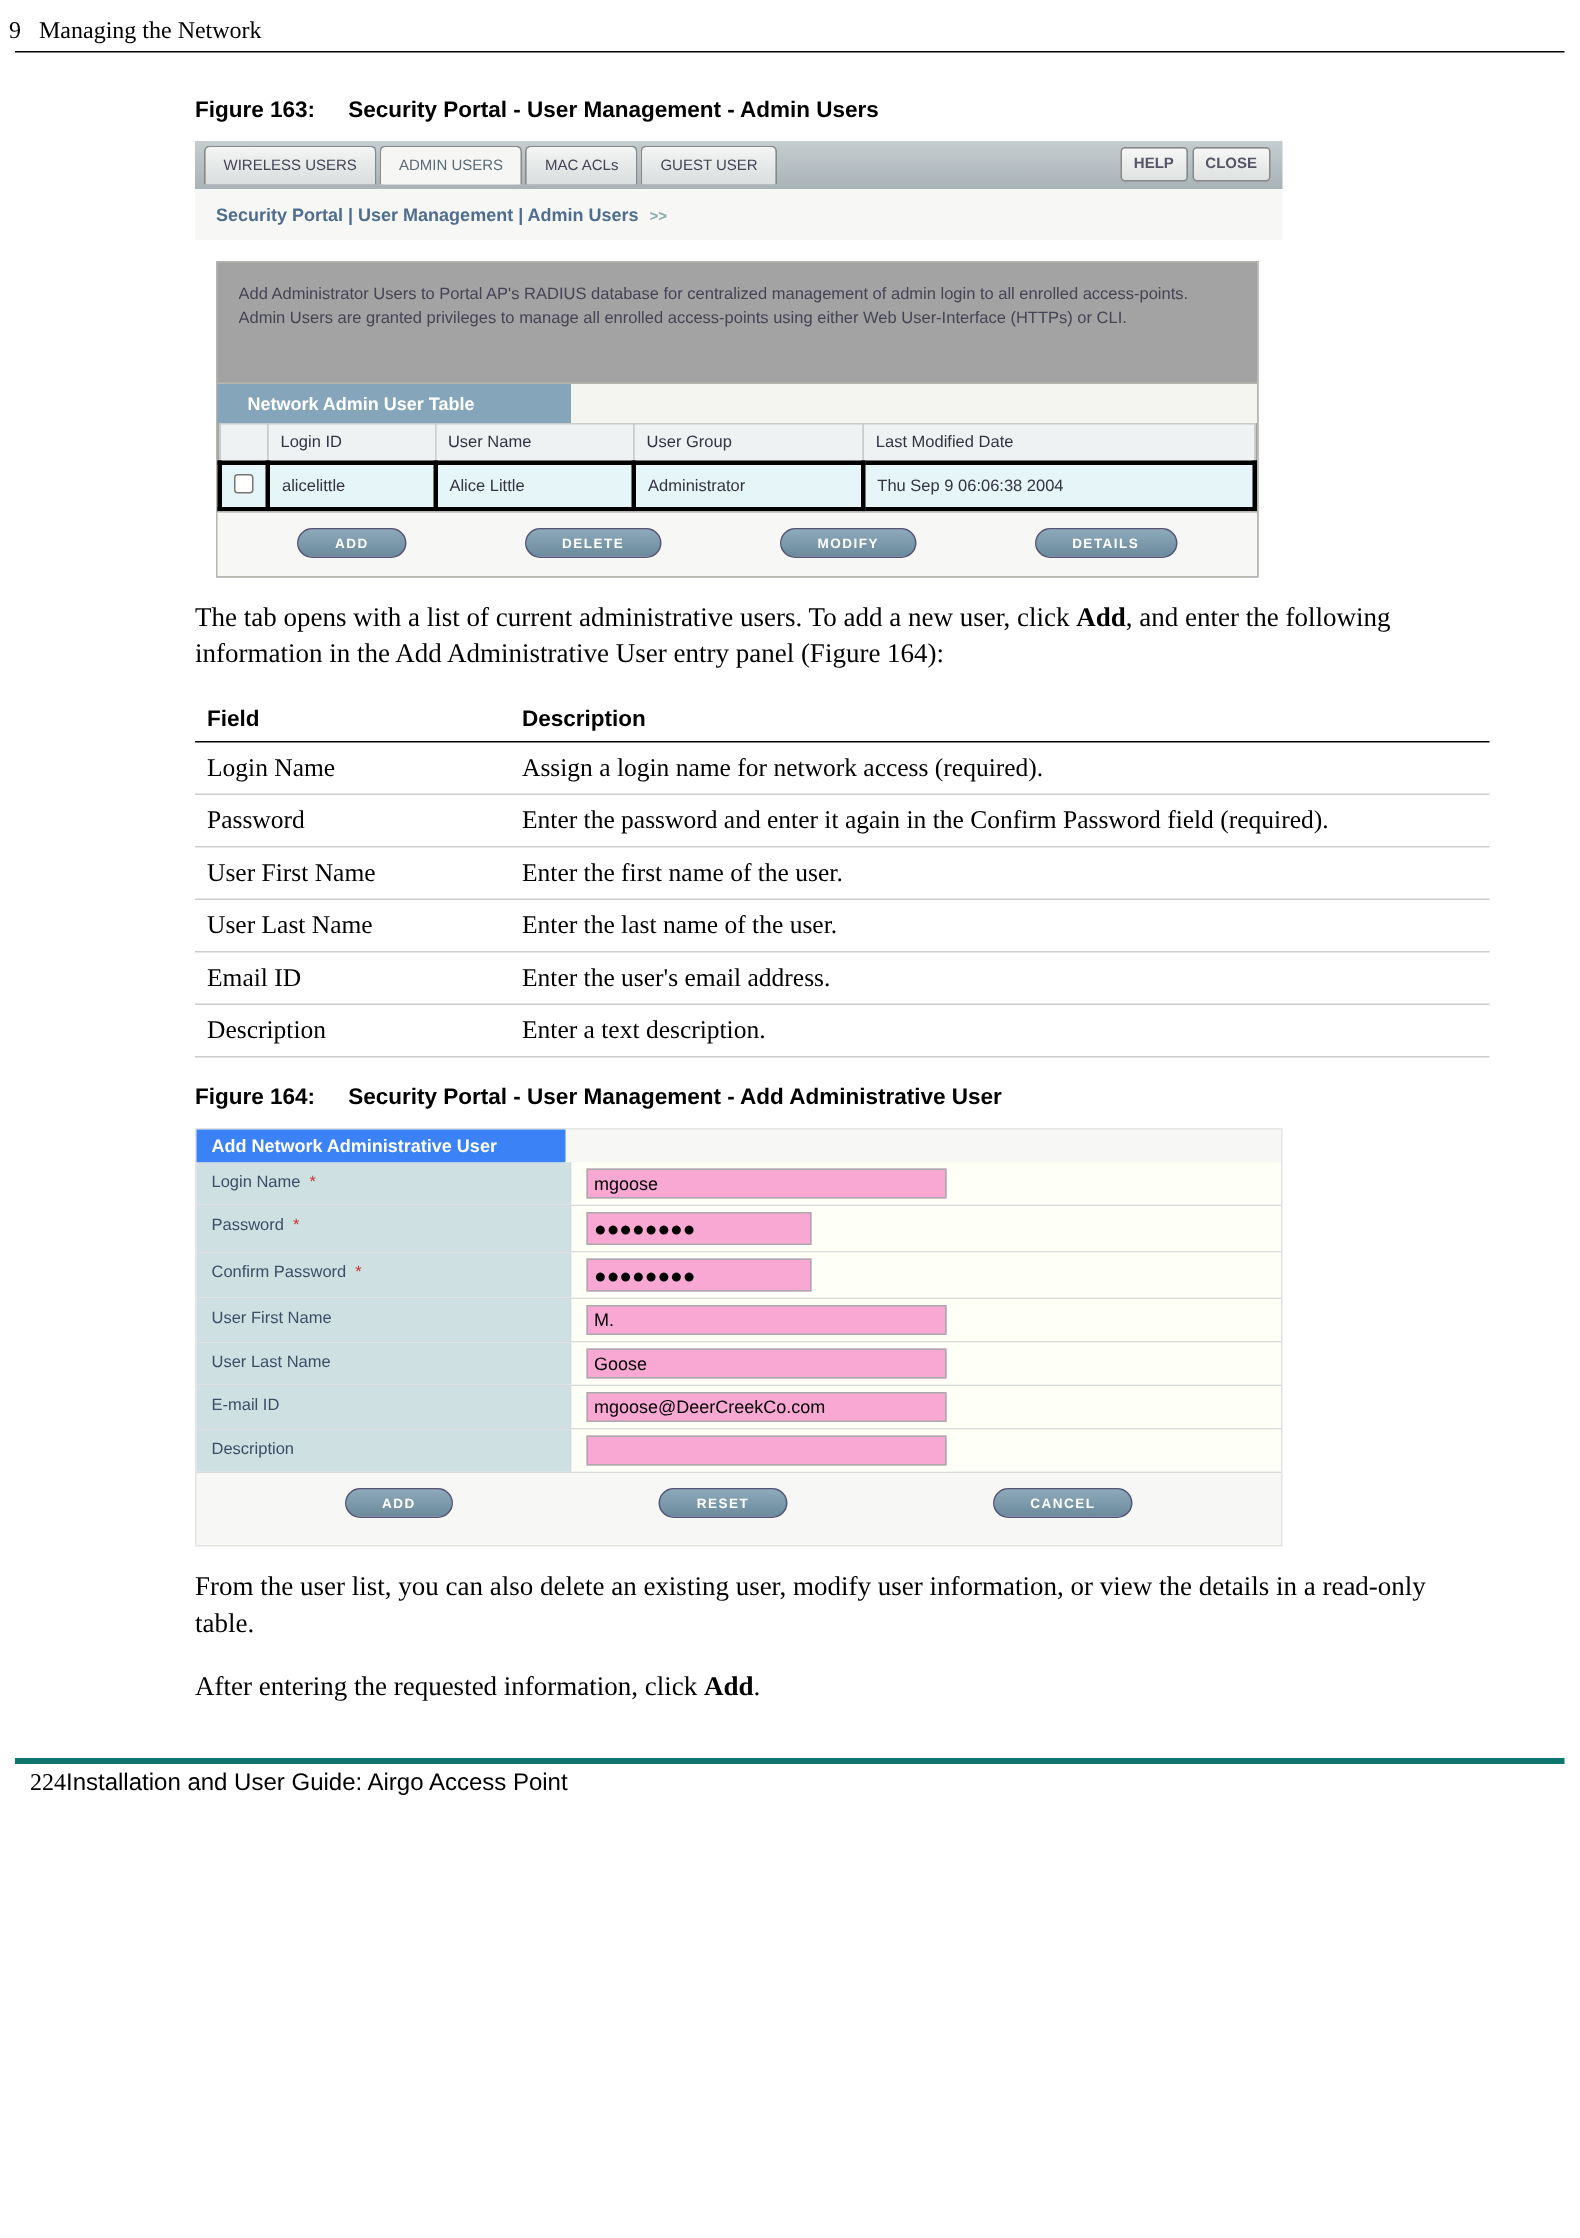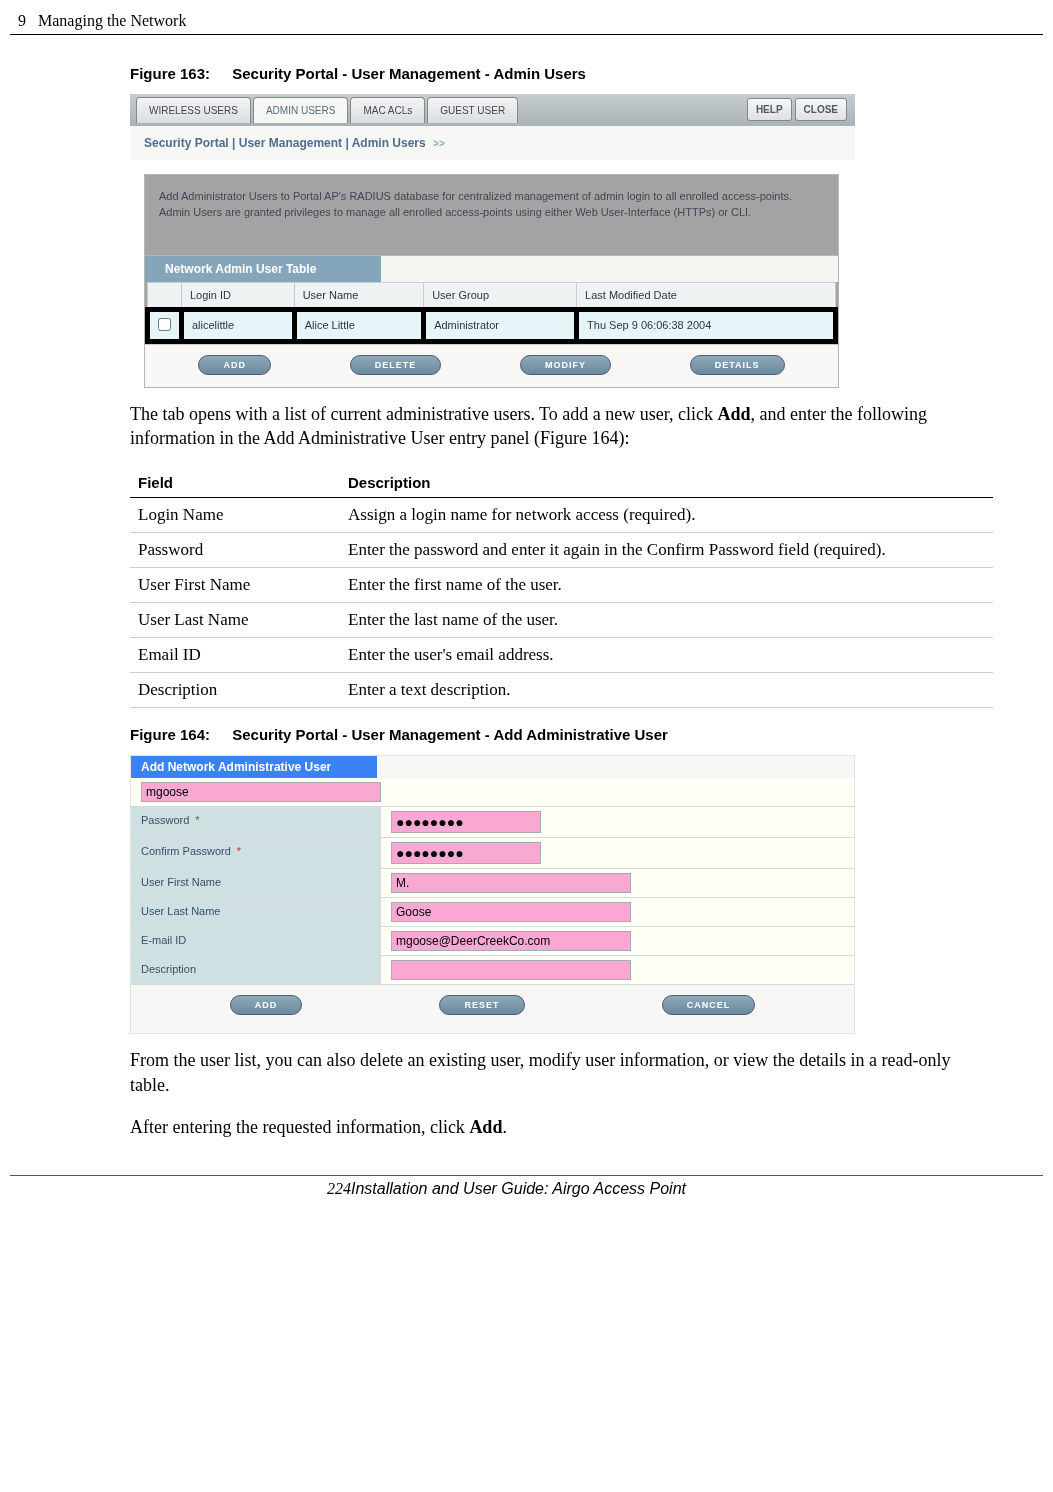--- a/index.html
+++ b/index.html
@@ -12,21 +12,21 @@
       margin: 0 auto;
       padding: 0;
     }
     .page-header {
       display: flex;
       justify-content: space-between;
       padding: 12px 50px 4px 0;
       font-size: 16px;
     }
     .page-header-left {
-      padding-left: 18px;
+      padding-left: 6px;
     }
     .header-rule {
       border: none;
       border-top: 1px solid #000;
       margin: 0 10px;
     }
     .content {
       padding: 30px 60px 0 130px;
     }
     .figure-caption {
@@ -134,21 +134,21 @@
       padding-left: 16px;
     }
     .user-table th {
       text-align: left;
       font-weight: normal;
       background: #eef2f3;
       border: 1px solid #ccc;
       padding: 6px 8px;
     }
     .user-table td {
-      border: 5px solid #000000;
+      border: 3px solid #000000;
       background: #e6f5f7;
       padding: 6px 8px;
     }
     .user-table th:first-child, .user-table td:first-child {
       width: 22px;
       text-align: center;
     }
     .btn-row {
       display: flex;
       justify-content: space-around;
@@ -249,26 +249,25 @@
       background: #f9a8d4;
     }
     .form-btn-row {
       display: flex;
       justify-content: space-around;
       padding: 10px 30px 0 30px;
     }
 
     .page-footer {
       display: flex;
-      justify-content: center;
+      justify-content: flex-start;
       padding: 4px 50px 12px 10px;
       font-size: 16px;
-      border-top: 1px solid #0f766e;
+      border-top: 4px solid #0f766e;
       margin: 36px 10px 0 10px;
-      font-style: italic;
     }
     .footer-right {
       font-family: Arial, Helvetica, sans-serif;
       font-size: 16px;
     }
   </style>
 </head>
 <body>
 
 <div class="page-header">
@@ -371,20 +370,21 @@
 
   <div class="figure-caption">
     <span class="fig-num">Figure 164:</span>
     <span>Security Portal - User Management - Add Administrative User</span>
   </div>
 
   <div class="fig164">
     <div class="form-header">Add Network Administrative User</div>
 
     <div class="form-row">
+      <div class="form-label"><span>Login Name</span><span class="req">*</span></div>
       <div class="form-value">
           <input class="form-input" value="mgoose" style="">
         </div>
     </div>
     <div class="form-row">
       <div class="form-label"><span>Password</span><span class="req">*</span></div>
       <div class="form-value">
           <input class="form-input" style="width: 150px; font-size: 14px;" value="●●●●●●●●">
         </div>
     </div>

